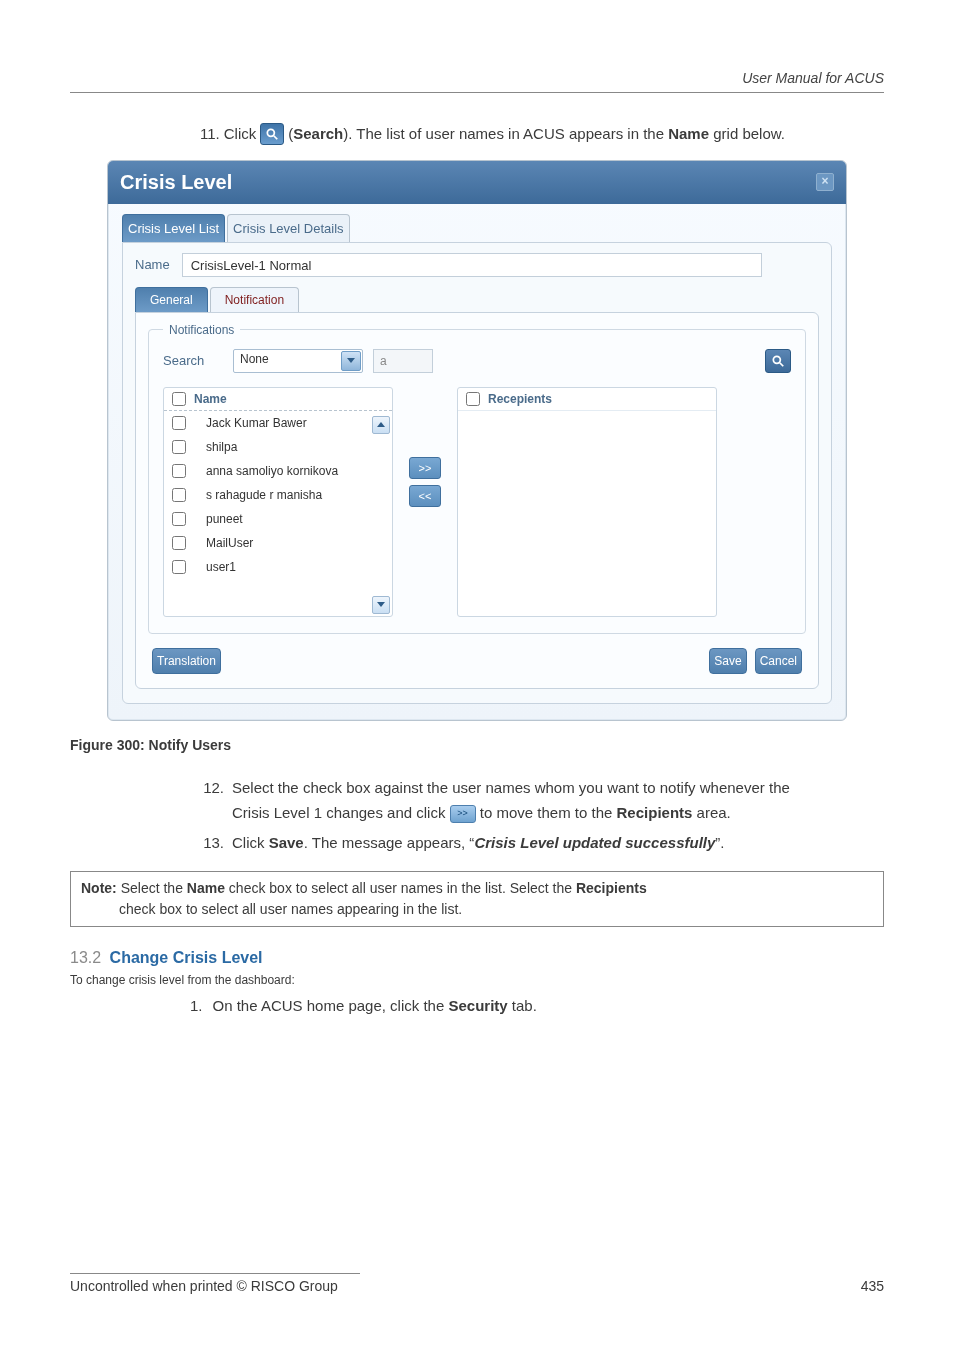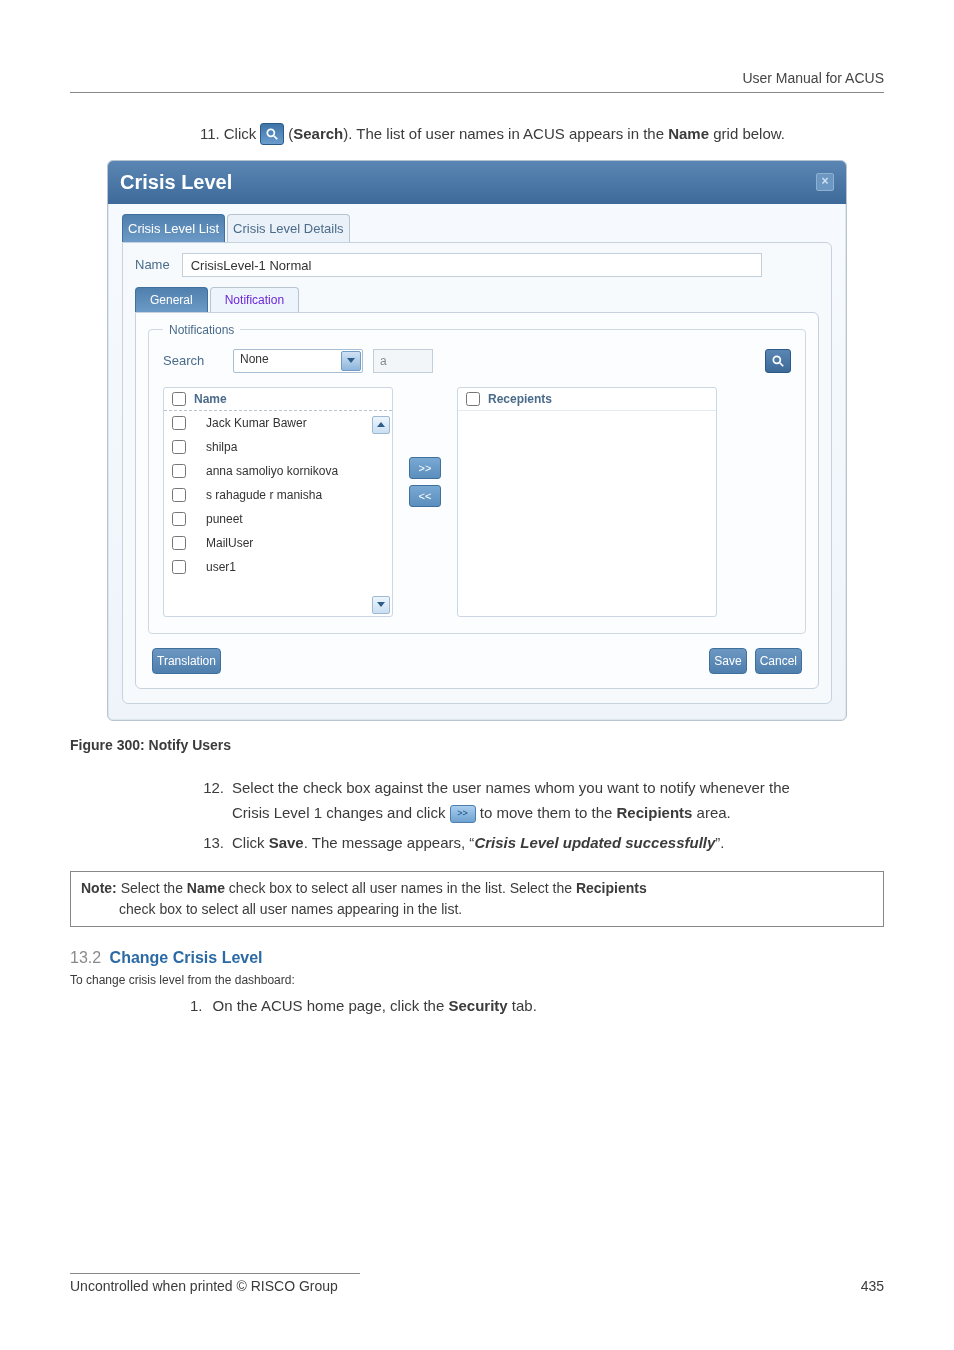--- a/index.html
+++ b/index.html
@@ -1,18 +1,18 @@
 <!DOCTYPE html>
 <html><head>
 <meta charset="utf-8">
 <style>
   * { box-sizing: border-box; margin: 0; padding: 0; }
   html, body { width: 954px; height: 1350px; background: #fff; font-family: Arial, Helvetica, sans-serif; color: #3b3b3b; }
   .page { padding: 70px 70px 40px 70px; position: relative; height: 100%; }
-  .header-right { text-align: right; font-size: 14px; color: #444; padding-bottom: 6px; }
+  .header-right { text-align: right; font-size: 14px; color: #444; padding-bottom: 6px; font-style: italic; }
   .top-rule { border: none; border-top: 1px solid #888; margin-bottom: 30px; }
   .step-11 { margin-left: 130px; font-size: 15px; line-height: 1.5; display: flex; align-items: center; flex-wrap: wrap; gap: 4px; }
   .inline-icon { display:inline-flex; align-items:center; justify-content:center; width:24px; height:22px; background: linear-gradient(#3f74a8,#6a9dce); border:1px solid #2b5a86; border-radius:3px; }
   .inline-icon svg { width:14px; height:14px; }
   .step-11 b { font-weight:700; }
 
   
   .dialog {
     margin: 14px auto 0 auto;
     width: 740px;
@@ -72,21 +72,21 @@
     height: 24px;
   }
 
   .tabs-inner { display:flex; }
   .tab-inner {
     padding: 5px 14px;
     font-size: 12px;
     border: 1px solid #b8c4cf;
     border-bottom: none;
     background: #eef4fb;
-    color: #6d28d9;
+    color: #7f1d1d;
     border-radius: 4px 4px 0 0;
     margin-right: 2px;
   }
   .tab-inner.active {
     background: linear-gradient(#4f7fad,#6d9bc7);
     color: #fff;
     border-color: #3f6f9d;
   }
   .inner-panel {
     border: 1px solid #c6d2de;

